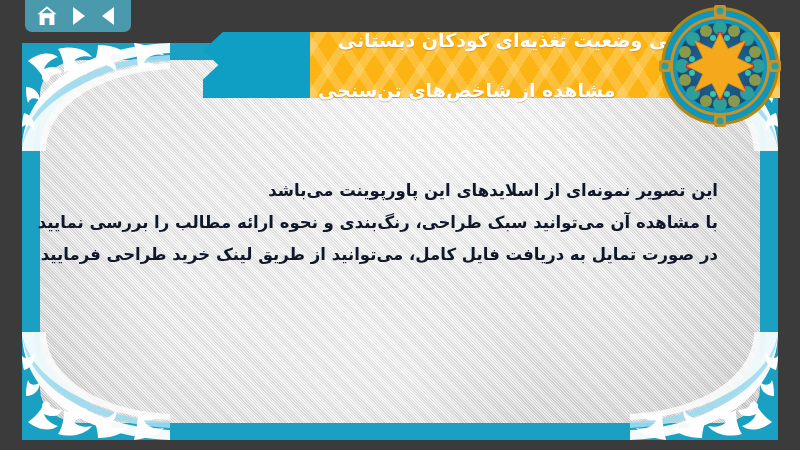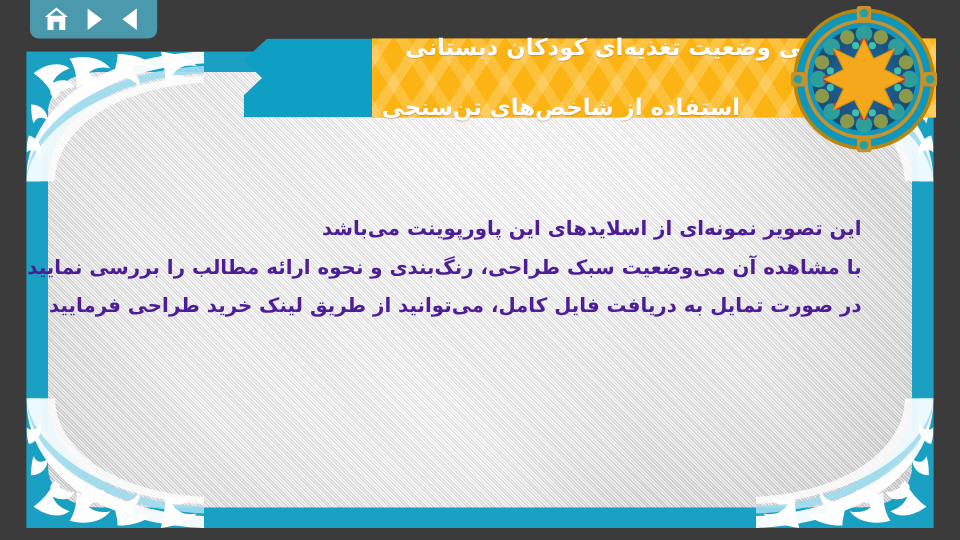--- a/index.html
+++ b/index.html
@@ -130,21 +130,21 @@
     width:122px; height:122px; z-index:50;
   }
   .medallion svg { width:100%; height:100%; display:block; }
 
   
   .body-text {
     position:absolute;
     left:60px; top:132px; right:60px;
     z-index:20;
     direction:rtl; text-align:right;
-    color:#4c1d95;
+    color:#0f172a;
     font-size:16.5px;
     font-weight:bold;
     line-height:1.95;
   }
   .body-text p { white-space:nowrap; }
 </style>
 </head>
 <body>
 
 <div id="viewer">
@@ -245,31 +245,31 @@
           <circle cx="86" cy="14" r="3.2"></circle>
             <circle cx="122" cy="12" r="3"></circle>
           <path d="M4 44 c8 0 14 6 14 14 c-4-4-10-4-12 2 c-2-6-2-12-2-16z"></path>
           <path d="M2 70 c8 2 12 10 10 18 c-2-6-8-8-12-4 c0-6 1-10 2-14z"></path>
         </g>
       </svg>
     </div>
 
     <div class="body-text">
       <p>این تصویر نمونه‌ای از اسلایدهای این پاورپوینت می‌باشد</p>
-      <p>با مشاهده آن می‌وضعیت سبک طراحی، رنگ‌بندی و نحوه ارائه مطالب را بررسی نمایید</p>
+      <p>با مشاهده آن می‌توانید سبک طراحی، رنگ‌بندی و نحوه ارائه مطالب را بررسی نمایید</p>
       <p>در صورت تمایل به دریافت فایل کامل، می‌توانید از طریق لینک خرید طراحی فرمایید</p>
     </div>
   </div>
 
   <div class="banner-wrap">
     <div class="banner-teal"></div>
     <div class="banner-gold"></div>
     <div class="banner-title">
       <span>ارزیابی وضعیت تغذیه‌ای کودکان دبستانی با</span>
-      <span>استفاده از شاخص‌های تن‌سنجی</span>
+      <span>مشاهده از شاخص‌های تن‌سنجی</span>
     </div>
 
     <div class="medallion">
       <svg viewBox="0 0 122 122" aria-hidden="true">
         <defs>
           <radialGradient id="mosaic" cx="50%" cy="50%" r="50%">
             <stop offset="0%" stop-color="#2e6f9e"></stop>
             <stop offset="55%" stop-color="#1f5b8a"></stop>
             <stop offset="100%" stop-color="#174a74"></stop>
           </radialGradient>

